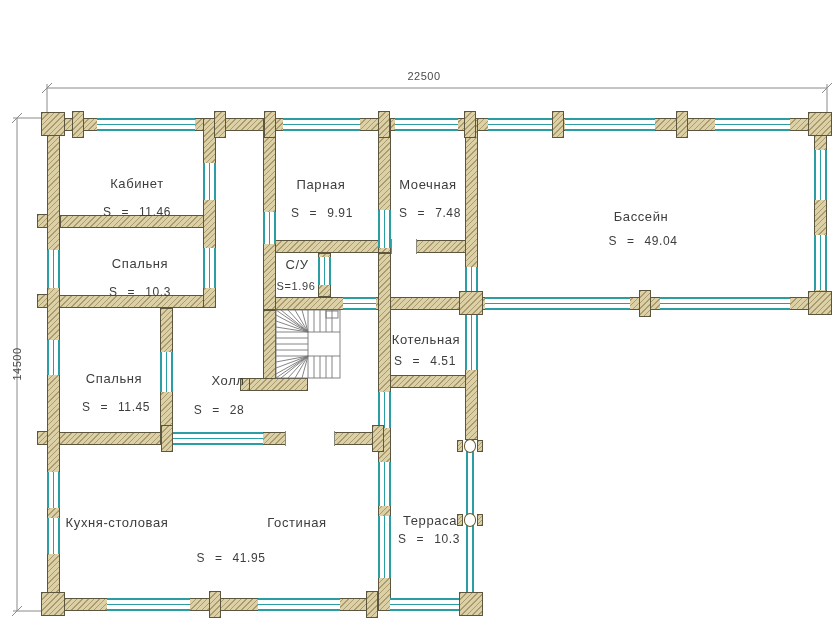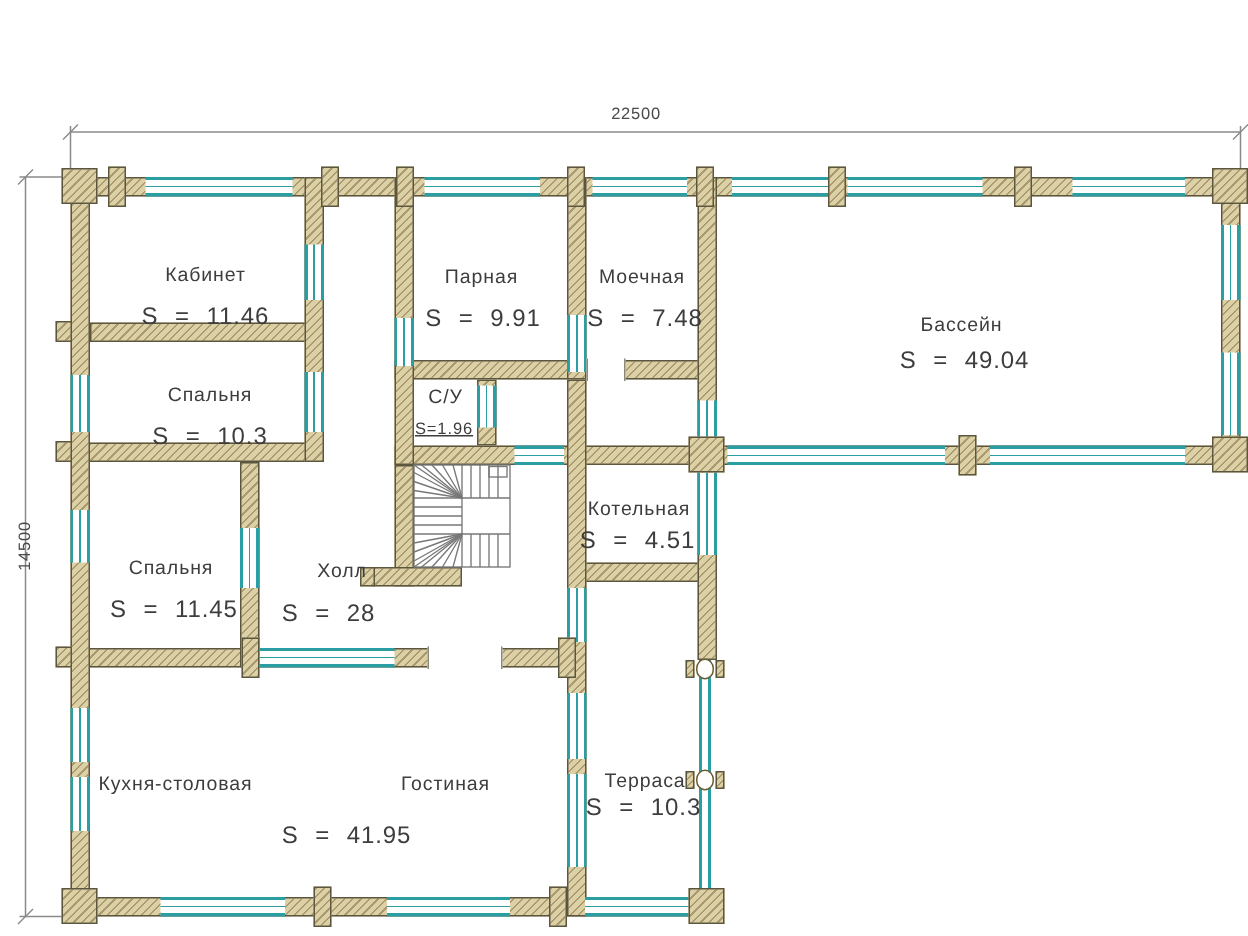--- a/index.html
+++ b/index.html
@@ -20,22 +20,22 @@
   .rail{position:absolute;width:8px;z-index:2;
         background:linear-gradient(to right,#2b9ea4 0 2px,#fff 2px 6px,#2b9ea4 6px 8px);}
   .tpost{position:absolute;width:26px;height:15px;z-index:4;display:flex;align-items:center;}
   .tpost .sq{width:6px;height:12px;box-sizing:border-box;background-color:#dcd0a7;
              background-image:repeating-linear-gradient(135deg,rgba(122,101,55,.5) 0 1px,transparent 1px 3px);
              border:1px solid #5c563e;}
   .tpost .circ{width:12px;height:12px;border:1px solid #6b5b2e;border-radius:50%;background:#fff;margin:0 1px;}
   .room-label,.room-area{position:absolute;transform:translate(-50%,-50%);white-space:nowrap;
         color:#3d3d3d;z-index:5;letter-spacing:.6px;}
   .room-label{font-size:13px;}
-  .room-area{font-size:16px;word-spacing:6px;}
-  .room-area.small{font-size:11px;word-spacing:0;text-decoration:underline;}
+  .room-area{font-size:12px;word-spacing:6px;}
+  .room-area.small{font-size:11px;word-spacing:0;}
   .dim{position:absolute;color:#4a4a4a;font-size:11px;z-index:5;letter-spacing:.5px;}
   .dim.top{left:424px;top:70px;transform:translateX(-50%);}
   .dim.left{left:-13px;top:358px;transform:rotate(-90deg);width:60px;text-align:center;}
   svg.overlay{position:absolute;left:0;top:0;z-index:2;}
 </style>
 </head>
 <body>
 
 <div class="canvas">
 

